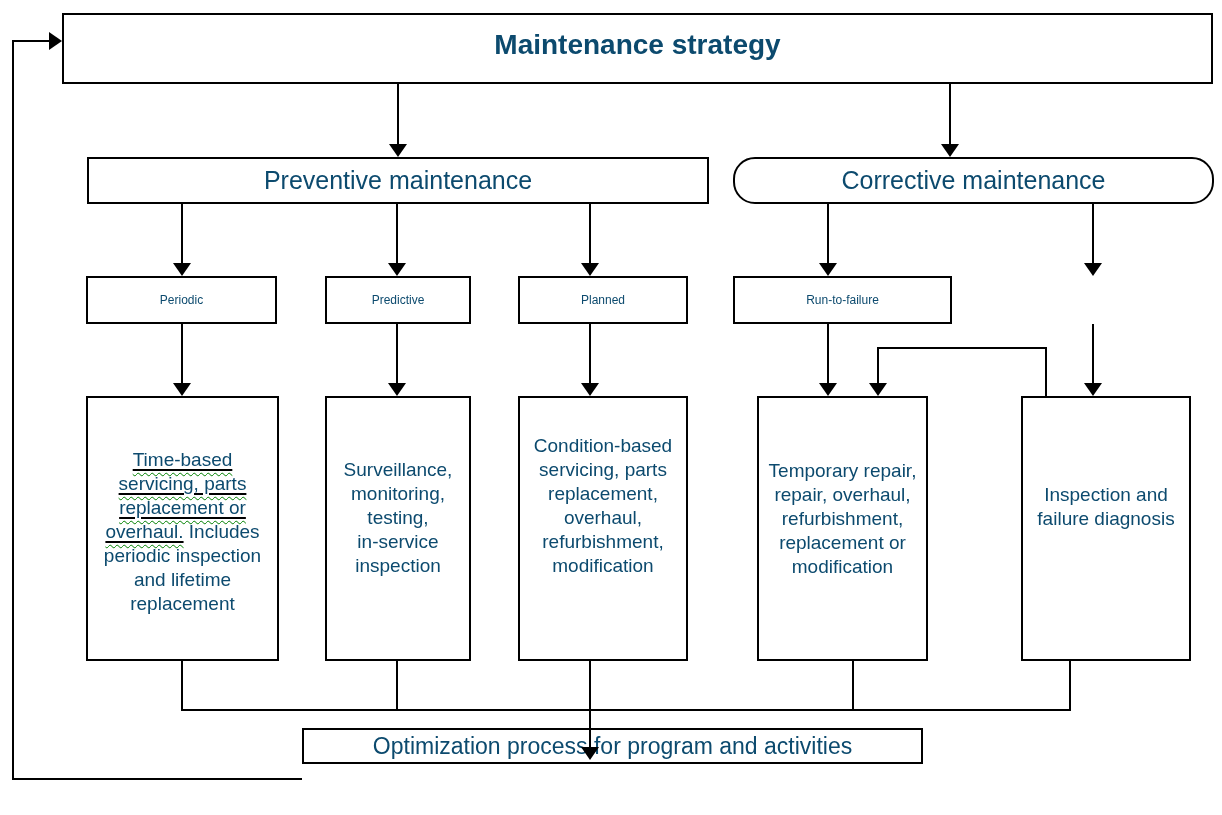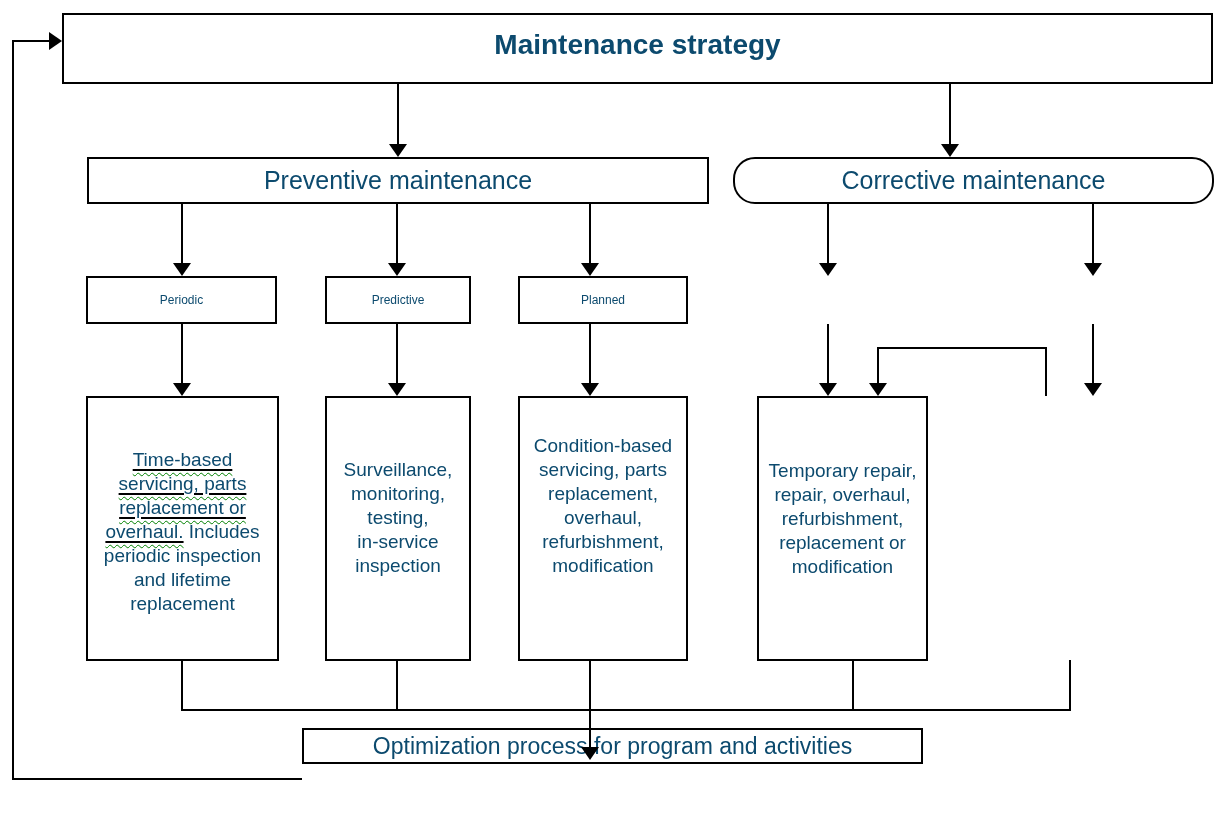--- a/index.html
+++ b/index.html
@@ -56,20 +56,23 @@
   </div>
 
   <div class="box lvl3" style="left:325px;top:276px;width:146px;height:48px;">
     <span>Predictive</span>
   </div>
 
   <div class="box lvl3" style="left:518px;top:276px;width:170px;height:48px;">
     <span>Planned</span>
   </div>
 
+  <div class="box lvl3" style="left:733px;top:276px;width:219px;height:48px;">
+    <span>Run-to-failure</span>
+  </div>
 
 
   <div class="box detail topalign" style="left:86px;top:396px;width:193px;height:265px;padding-top:50px;">
     <div class="txt"><span class="squig"><span class="undl">Time-based
 servicing, parts
 replacement or
 overhaul.</span></span><span> Includes
 periodic inspection
 and lifetime
 replacement</span></div>
@@ -93,20 +96,24 @@
   </div>
 
   <div class="box detail topalign" style="left:757px;top:396px;width:171px;height:265px;padding-top:61px;">
     <div class="txt">Temporary repair,
 repair, overhaul,
 refurbishment,
 replacement or
 modification</div>
   </div>
 
+  <div class="box detail topalign" style="left:1021px;top:396px;width:170px;height:265px;padding-top:85px;">
+    <div class="txt">Inspection and
+failure diagnosis</div>
+  </div>
 
   <div class="box opt" style="left:302px;top:728px;width:621px;height:36px;">
     <span>Optimization process for program and activities</span>
   </div>
 
   <div class="vline" style="left:397px;top:83px;height:62px;"></div>
   <div class="ah" style="left:389px;top:144px;"></div>
 
   <div class="vline" style="left:949px;top:83px;height:62px;"></div>
   <div class="ah" style="left:941px;top:144px;"></div>

